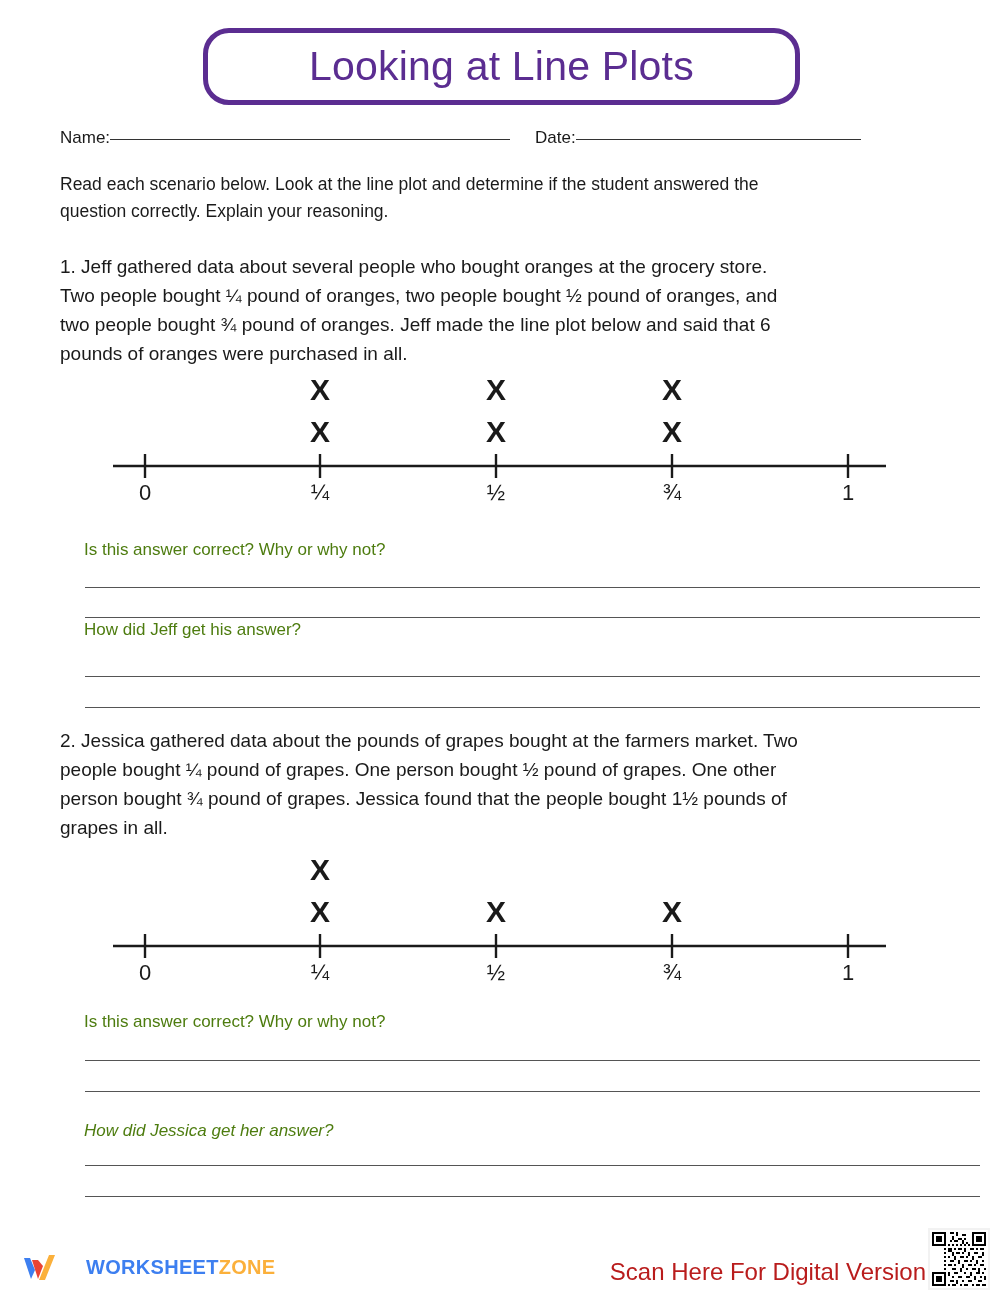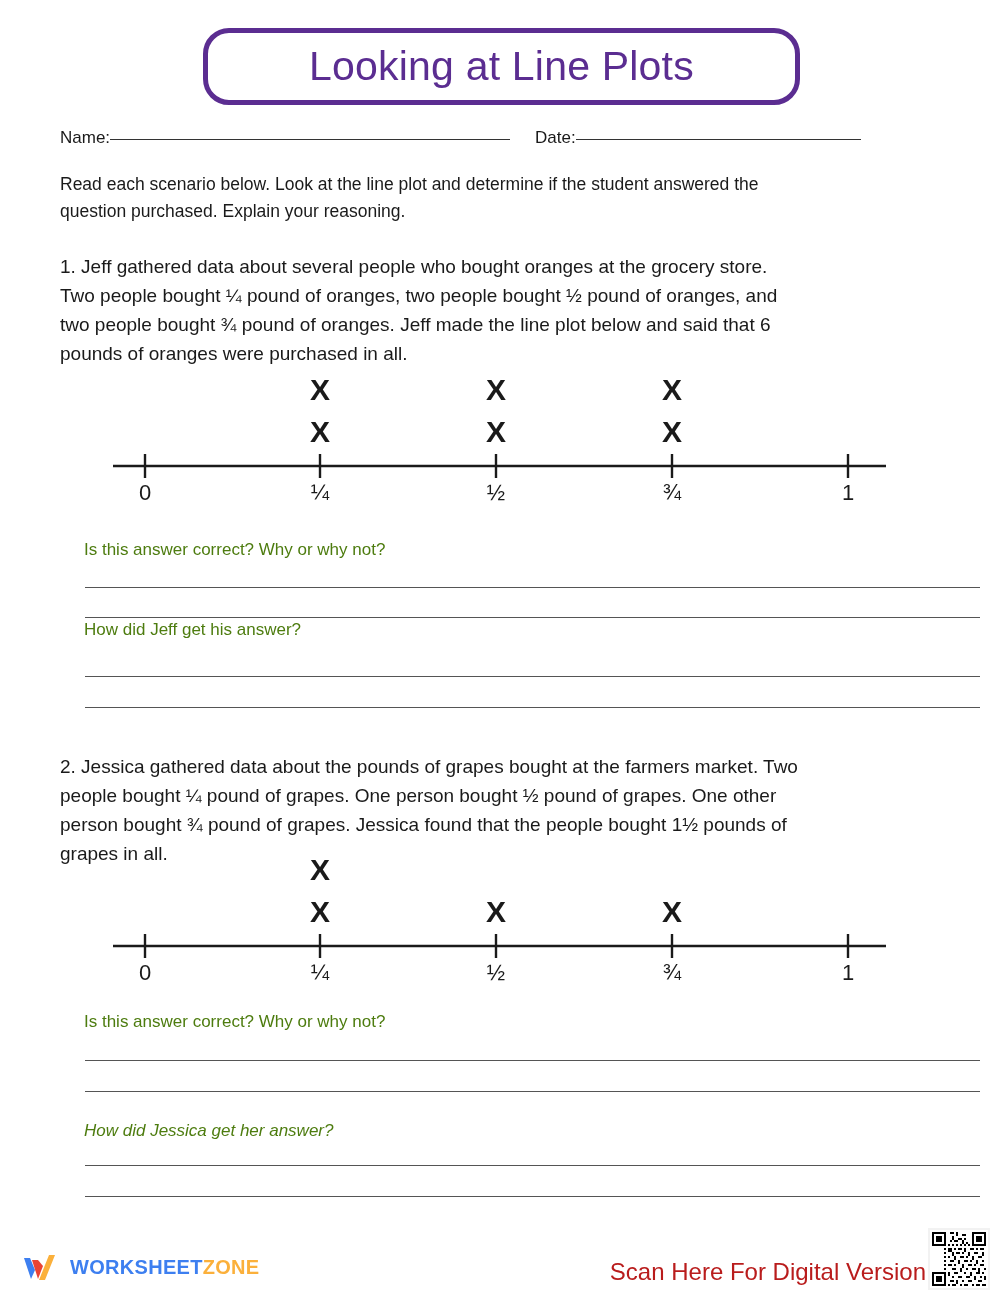--- a/index.html
+++ b/index.html
@@ -72,21 +72,21 @@
 
   
   .q-text {
     position: absolute;
     left: 60px;
     width: 740px;
     font-size: 19px;
     line-height: 1.52;
   }
   #q1-text { top: 253px; }
-  #q2-text { top: 753px; }
+  #q2-text { top: 727px; }
 
   
   .plot { position: absolute; left: 0; width: 1000px; }
   #plot1 { top: 370px; height: 135px; }
   #plot2 { top: 850px; height: 135px; }
   .plot svg { display: block; }
 
   
   .prompt {
     position: absolute;
@@ -116,21 +116,21 @@
   #l2b1 { top: 1165px; }
   #l2b2 { top: 1196px; }
 
   
   .footer-logo {
     position: absolute;
     left: 22px;
     top: 1252px;
     display: flex;
     align-items: center;
-    gap: 8px;
+    gap: 24px;
   }
   .logo-mark { width: 40px; height: 30px; display: block; }
   .logo-word {
     font-size: 20px;
     font-weight: bold;
     letter-spacing: 0.3px;
     line-height: 1;
   }
   .logo-work { color: #3d7ff0; }
   .logo-zone { color: #fbb03b; }
@@ -164,21 +164,21 @@
 </div>
 
 <div class="namedate">
   <span class="nd-field nd-name">
     <span class="nd-label">Name:</span><span class="nd-rule"></span>
   </span><span class="nd-field nd-date">
     <span class="nd-label">Date:</span><span class="nd-rule"></span>
   </span>
 </div>
 
-<div class="intro">Read each scenario below. Look at the line plot and determine if the student answered the question purchased. Explain your reasoning.</div>
+<div class="intro">Read each scenario below. Look at the line plot and determine if the student answered the question correctly. Explain your reasoning.</div>
 
 <div class="q-text" id="q1-text">1. Jeff gathered data about several people who bought oranges at the grocery store. Two people bought ¼ pound of oranges, two people bought ½ pound of oranges, and two people bought ¾ pound of oranges. Jeff made the line plot below and said that 6 pounds of oranges were purchased in all.</div>
 
 <div class="plot" id="plot1">
   <svg width="1000" height="135" viewBox="0 0 1000 135" xmlns="http://www.w3.org/2000/svg">
 
     <g font-family="Liberation Sans, sans-serif" font-size="30" font-weight="bold" fill="#1a1a1a" text-anchor="middle">
       <text x="320" y="30">X</text>
       <text x="496" y="30">X</text>
       <text x="672" y="30">X</text>

